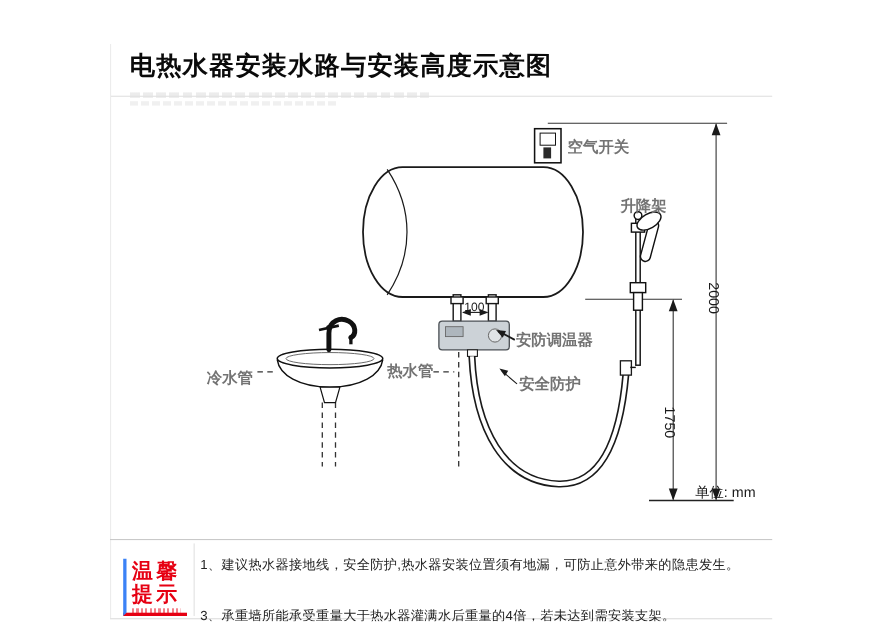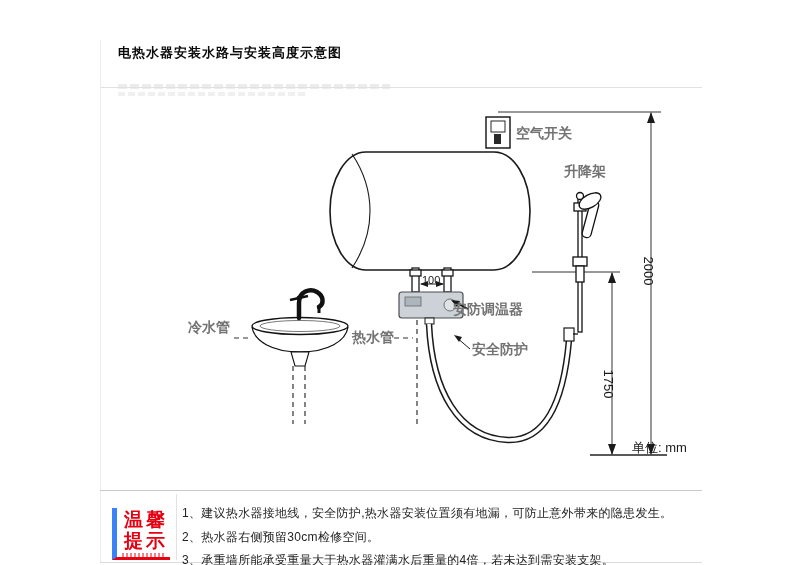--- a/index.html
+++ b/index.html
@@ -1,35 +1,35 @@
 <!DOCTYPE html>
 <html><head>
 <meta charset="utf-8">
 <style>
   html,body{margin:0;padding:0;background:#fff;}
   .page{position:relative;width:800px;height:565px;background:#ffffff;overflow:hidden;
         font-family:"Liberation Sans","DejaVu Sans",sans-serif;color:#111;}
-  .title{position:absolute;left:118px;top:44px;font-size:13px;font-weight:bold;
+  .title{position:absolute;left:118px;top:44px;font-size:23px;font-weight:bold;
          letter-spacing:1px;color:#0a0a0a;white-space:nowrap;}
   .watermark{position:absolute;left:118px;top:84px;width:272px;height:14px;
      background:
        repeating-linear-gradient(90deg,#ececec 0 9px,transparent 9px 12px) 0 0/272px 5px no-repeat,
        repeating-linear-gradient(90deg,#f0f0f0 0 7px,transparent 7px 10px) 0 8px/190px 4px no-repeat;}
   .hline{position:absolute;left:100px;width:602px;height:0;border-top:1px solid #e0e0e0;}
   .vline{position:absolute;top:40px;height:522px;width:0;border-left:1px solid #ececec;}
   svg.diagram{position:absolute;left:0;top:0;}
   .lbl{position:absolute;font-size:14px;font-weight:bold;color:#737373;white-space:nowrap;line-height:15px;}
   .dim{position:absolute;font-size:13px;font-weight:normal;color:#1a1a1a;white-space:nowrap;line-height:14px;}
   .rot{transform:rotate(90deg);transform-origin:center center;}
   .tips-top{position:absolute;left:100px;top:490px;width:602px;border-top:1px solid #c9c9c9;}
   .tips-bottom{position:absolute;left:100px;top:562px;width:602px;border-top:1px solid #dcdcdc;}
   .tips-sep{position:absolute;left:176px;top:494px;height:66px;border-left:1px solid #e2e2e2;}
   .tip-line{position:absolute;left:182px;font-size:12px;color:#222;white-space:nowrap;letter-spacing:0.3px;text-align:right;}
   .warm-box{position:absolute;left:112px;top:508px;width:58px;height:52px;
-            border-left:5px solid #3b82f6;border-bottom:3px solid #e60012;padding:1px 0 0 5px;box-sizing:border-box;text-align:center;}
+            border-left:3px solid #3b82f6;border-bottom:3px solid #e60012;padding:1px 0 0 5px;box-sizing:border-box;}
   .warm-line{font-size:19px;font-weight:bold;color:#e60012;line-height:21px;letter-spacing:3px;}
   .warm-smallprint{margin-top:2px;width:44px;height:6px;
      background:repeating-linear-gradient(90deg,rgba(230,0,18,.5) 0 2px,transparent 2px 4px);}
 </style>
 </head>
 <body>
 
 <div class="page">
 
   <div class="title">电热水器安装水路与安装高度示意图</div>
@@ -128,38 +128,37 @@
     </g>
     <g>
       <path d="M299 318 V303 C299 291 310 288 317 292 C324 296 324 304 319 307" fill="none" stroke="#111" stroke-width="4.5" stroke-linecap="round"></path>
       <line x1="319" y1="305" x2="319" y2="313" stroke="#111" stroke-width="3"></line>
       <line x1="290" y1="300" x2="308" y2="296" stroke="#111" stroke-width="2.5"></line>
       <circle cx="299" cy="298" r="2.5" fill="#111"></circle>
     </g>
   </svg>
 
   <div class="lbl" style="left:516px;top:126px">空气开关</div>
-  <div class="lbl" style="left:564px;top:164px">升降架</div>
-  <div class="lbl" style="left:453px;top:302px">安防调温器</div>
-  <div class="lbl" style="left:188px;top:320px">冷水管</div>
+  <div class="lbl" style="left:564px;top:180px">升降架</div>
+  <div class="lbl" style="left:469px;top:302px">安防调温器</div>
+  <div class="lbl" style="left:188px;top:336px">冷水管</div>
   <div class="lbl" style="left:352px;top:330px">热水管</div>
   <div class="lbl" style="left:472px;top:342px">安全防护</div>
 
   <div class="dim rot" style="left:634px;top:264px">2000</div>
   <div class="dim rot" style="left:594px;top:377px">1750</div>
   <div class="dim" style="left:422px;top:273px;font-size:11px">100</div>
   <div class="dim" style="left:632px;top:441px">单位: mm</div>
 
   <div class="tips-top"></div>
   <div class="tips-sep"></div>
   <div class="tips-bottom"></div>
 
   <div class="warm-box">
     <div class="warm-line">温馨</div>
     <div class="warm-line">提示</div>
     <div class="warm-smallprint"></div>
   </div>
 
   <div class="tip-line" style="top:505px">1、建议热水器接地线，安全防护,热水器安装位置须有地漏，可防止意外带来的隐患发生。</div>
-  <div class="tip-line" style="top:529px">2、热水器右侧预留30cm检修空间。</div>
   <div class="tip-line" style="top:552px">3、承重墙所能承受重量大于热水器灌满水后重量的4倍，若未达到需安装支架。</div>
 
 </div>
 
 </body></html>

